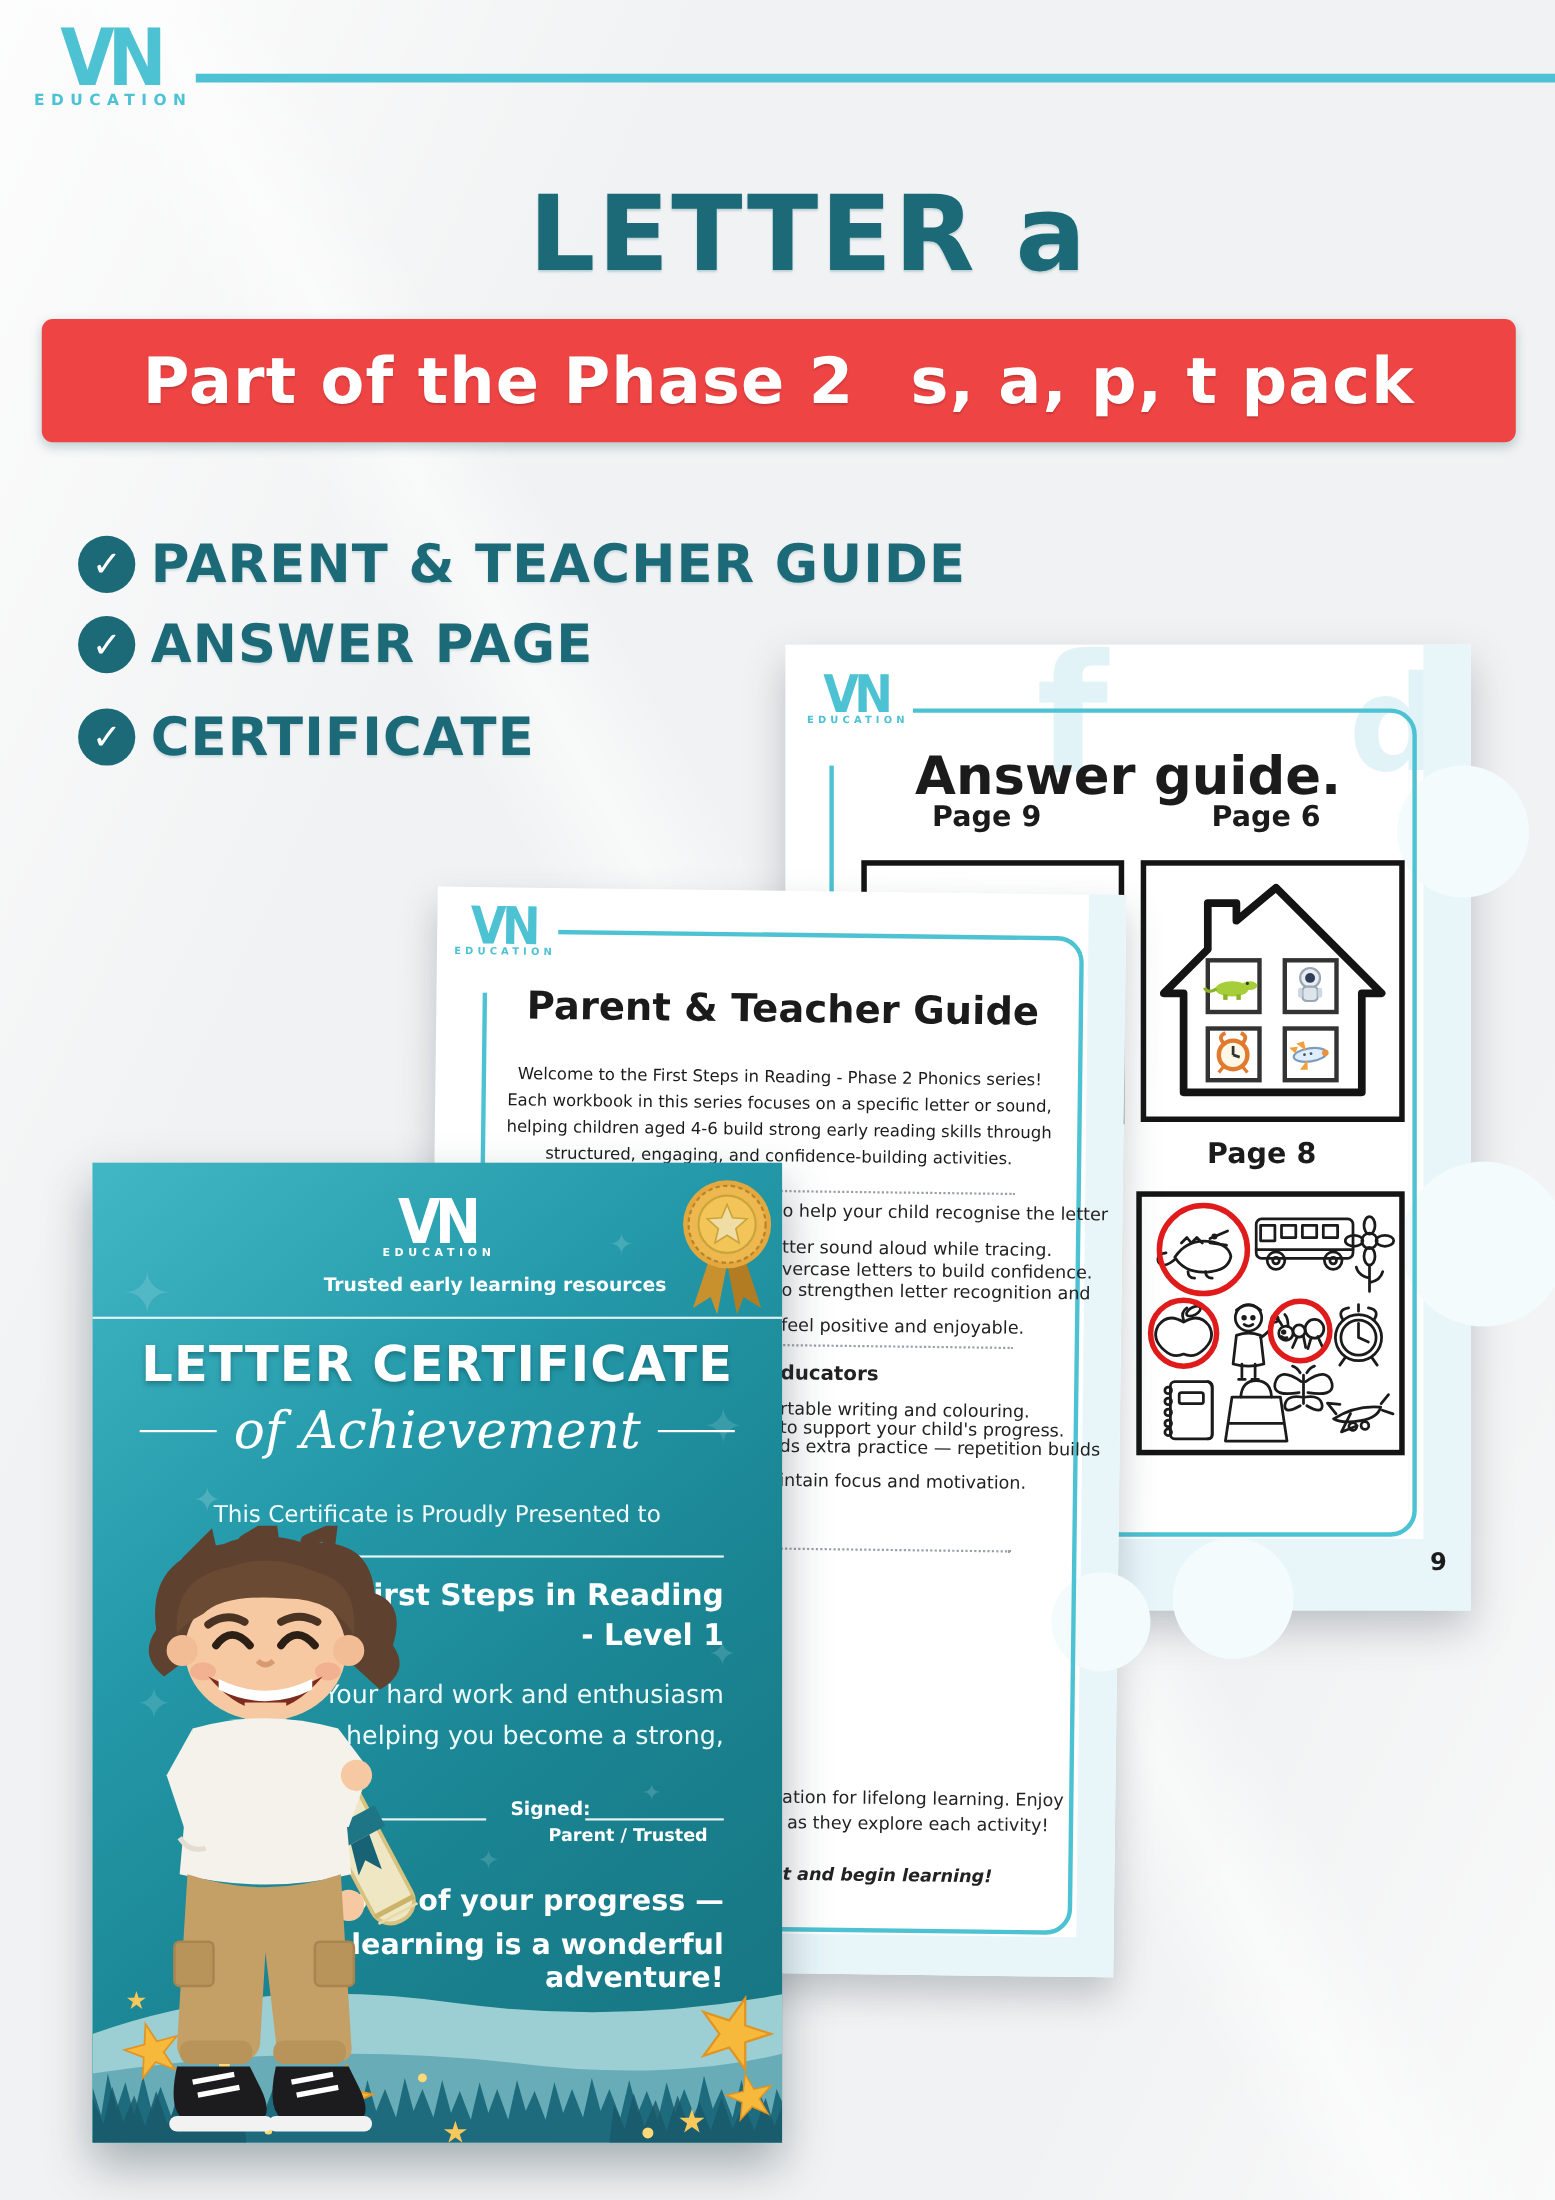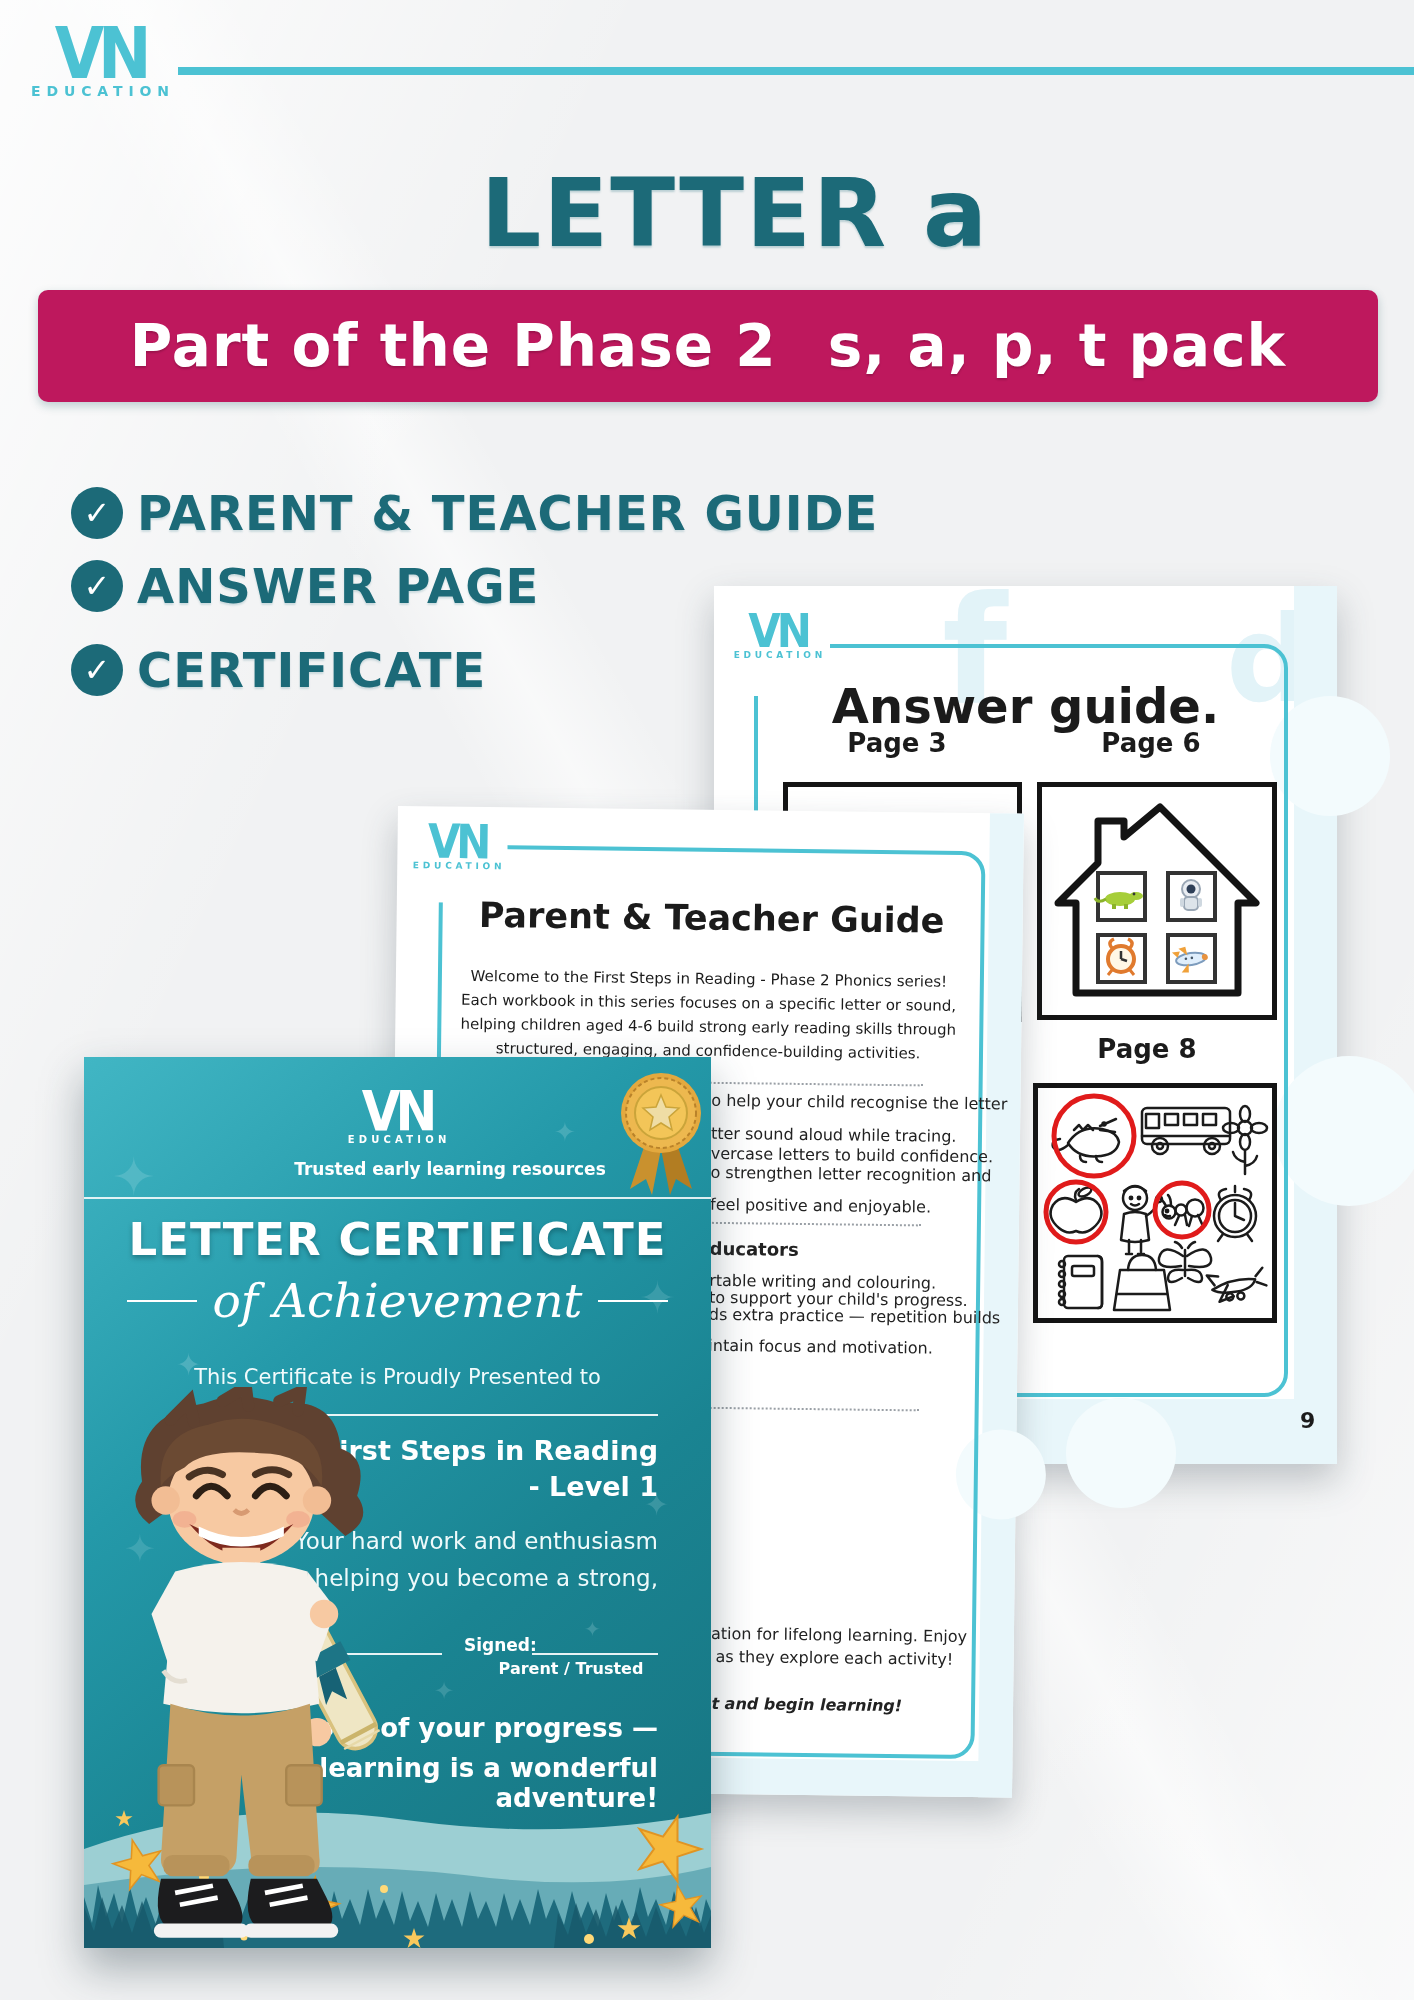--- a/index.html
+++ b/index.html
@@ -15,21 +15,21 @@
   
   .vnlogo{display:flex;flex-direction:column;align-items:center;line-height:1;}
   .vn-letters{font-weight:800;letter-spacing:-0.1em;font-family:"DejaVu Sans",sans-serif;
               transform:scaleY(1.12);transform-origin:top center;}
   .vn-word{font-weight:700;letter-spacing:.42em;margin-top:.16em;text-indent:.42em;}
   .teal{color:#4cc2d3;} .white{color:#ffffff;}
   
   .toprule{background:#4cc2d3;}
   .main-title{font-weight:800;color:#1c6a78;letter-spacing:2px;text-align:center;
               text-shadow:0 2px 2px rgba(28,106,120,.25);}
-  .banner{background:#be185d;border-radius:10px;display:flex;align-items:center;justify-content:center;
+  .banner{background:#ef4444;border-radius:10px;display:flex;align-items:center;justify-content:center;
           box-shadow:0 4px 10px rgba(20,80,92,.25);}
   .banner-text{color:#fff;font-weight:800;font-size:58px;letter-spacing:1px;
                text-shadow:0 2px 2px rgba(0,0,0,.18);}
   .feature-row{display:flex;align-items:center;gap:14px;}
   .check-circle{width:52px;height:52px;border-radius:50%;background:#1c6a78;color:#fff;
                 display:flex;align-items:center;justify-content:center;font-size:32px;font-weight:700;flex:0 0 auto;}
   .feature-label{color:#1c6a78;font-weight:800;font-size:48px;letter-spacing:1px;
                  text-shadow:0 2px 2px rgba(28,106,120,.18);}
   
   .page{position:absolute;background:#fff;box-shadow:0 16px 34px rgba(55,70,80,.28);}
@@ -107,21 +107,21 @@
     <div class="frame" style="left:40px;top:58px;width:526px;height:745px;"></div>
     <div class="logo-badge" style="left:12px;top:16px;width:104px;height:88px;">
       <div class="vnlogo">
         <div class="vn-letters teal" style="font-size:42px;">VN</div>
         <div class="vn-word teal" style="font-size:9px;">EDUCATION</div>
       </div>
     </div>
 
     <div class="abs comic doc-title" style="left:0;top:92px;width:623px;font-size:48px;">Answer guide.</div>
 
-    <div class="abs comic page-label" style="left:68px;top:142px;width:230px;font-size:26px;">Page 3</div>
+    <div class="abs comic page-label" style="left:68px;top:142px;width:230px;font-size:26px;">Page 9</div>
     <div class="answer-box" style="left:69px;top:196px;width:229px;height:230px;">
       <svg width="229" height="70" viewBox="0 0 229 70">
         <ellipse cx="40" cy="58" rx="20" ry="30" fill="none" stroke="#222" stroke-width="3"></ellipse>
         <ellipse cx="88" cy="56" rx="16" ry="24" fill="none" stroke="#e01b1b" stroke-width="4"></ellipse>
         <ellipse cx="150" cy="56" rx="15" ry="24" fill="none" stroke="#222" stroke-width="3"></ellipse>
         <ellipse cx="196" cy="60" rx="20" ry="28" fill="none" stroke="#222" stroke-width="3"></ellipse>
       </svg>
     </div>
 
     <div class="abs comic page-label" style="left:322px;top:142px;width:230px;font-size:26px;">Page 6</div>

